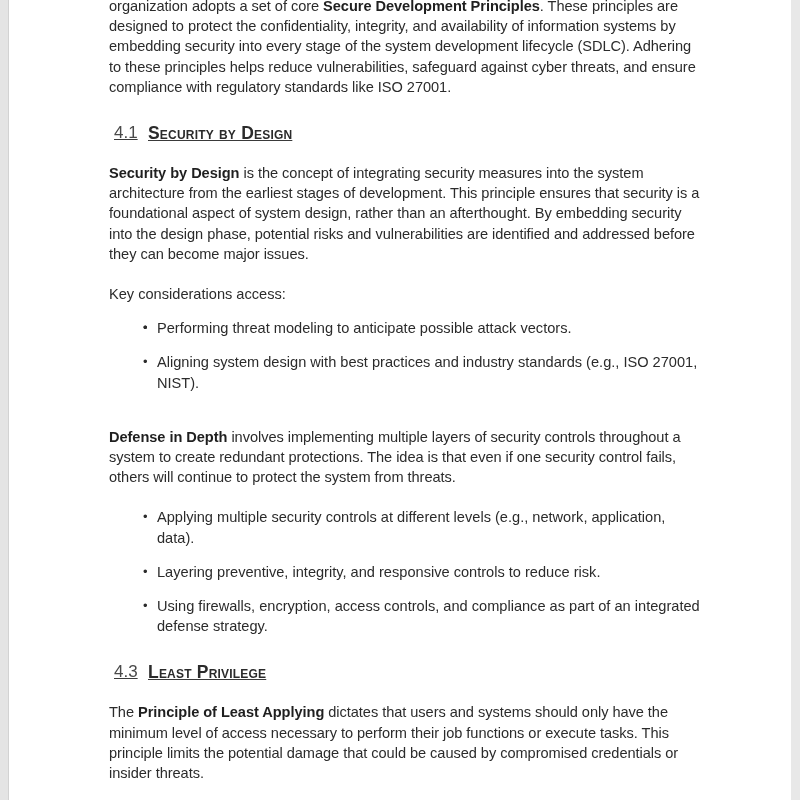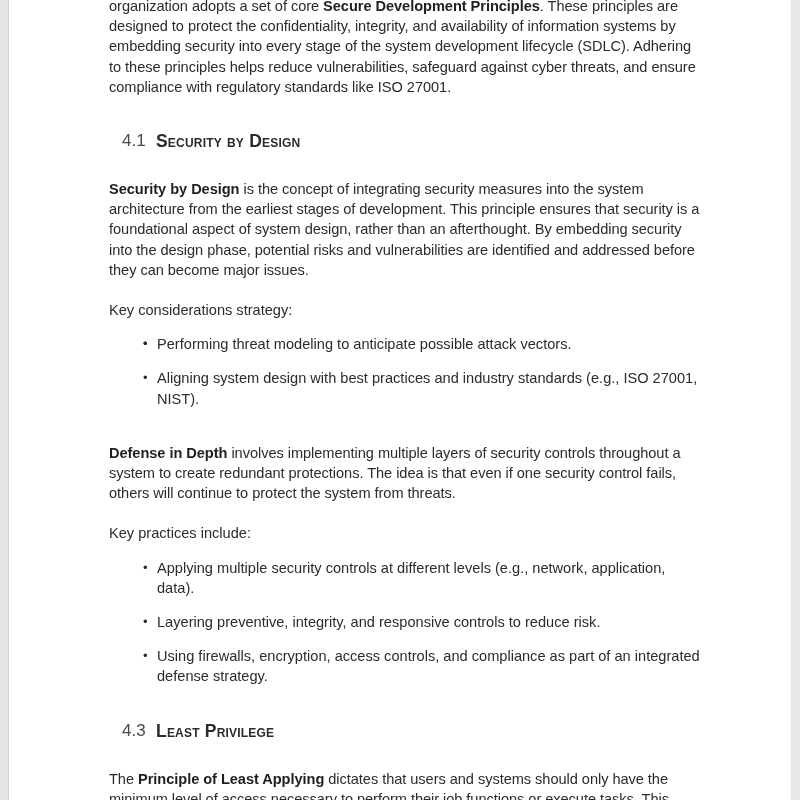--- a/index.html
+++ b/index.html
@@ -64,28 +64,29 @@
     color: #2b2b2b;
     text-align: left;
     letter-spacing: -0.05px;
   }
 
   p.body-text b { font-weight: bold; color: #1f1f1f; }
 
   .gap-para { height: 20px; }
 
   h2.section-heading {
-    margin: 13px;
+    margin: 5px;
     padding: 0;
     font-size: 17px;
     font-weight: normal;
     color: #3a3a3a;
     line-height: 22px;
     display: flex;
     align-items: flex-start;
+    text-decoration: underline;
   }
   h2.section-heading .num {
     font-weight: normal;
     color: #4a4a4a;
     font-size: 17px;
     min-width: 34px;
     display: inline-block;
   }
   h2.section-heading .title {
     font-variant: small-caps;
@@ -144,21 +145,21 @@
       <h2 class="section-heading">
         <span class="num">4.1</span>
         <span class="title">Security by Design</span>
       </h2>
       <div class="heading-space-after"></div>
 
       <p class="body-text"><span></span><b>Security by Design</b><span> is the concept of integrating security measures into the system architecture from the earliest stages of development. This principle ensures that security is a foundational aspect of system design, rather than an afterthought. By embedding security into the design phase, potential risks and vulnerabilities are identified and addressed before they can become major issues.</span></p>
 
       <div class="gap-para"></div>
 
-      <p class="lead-in">Key considerations strategy:</p>
+      <p class="lead-in">Key considerations access:</p>
 
       <ul class="bullets">
         <li>
           <span class="dot">•</span>
         </li>
         <li>
           <span class="dot">•</span>
           <span>Performing threat modeling to anticipate possible attack vectors.</span>
         </li>
         <li>
@@ -167,21 +168,20 @@
         </li>
       </ul>
 
       <div class="heading-space-before"></div>
       <div class="heading-space-after"></div>
 
       <p class="body-text"><span></span><b>Defense in Depth</b><span> involves implementing multiple layers of security controls throughout a system to create redundant protections. The idea is that even if one security control fails, others will continue to protect the system from threats.</span></p>
 
       <div class="gap-para"></div>
 
-      <p class="lead-in">Key practices include:</p>
 
       <ul class="bullets">
         <li>
           <span class="dot">•</span>
           <span>Applying multiple security controls at different levels (e.g., network, application, data).</span>
         </li>
         <li>
           <span class="dot">•</span>
           <span>Layering preventive, integrity, and responsive controls to reduce risk.</span>
         </li>

